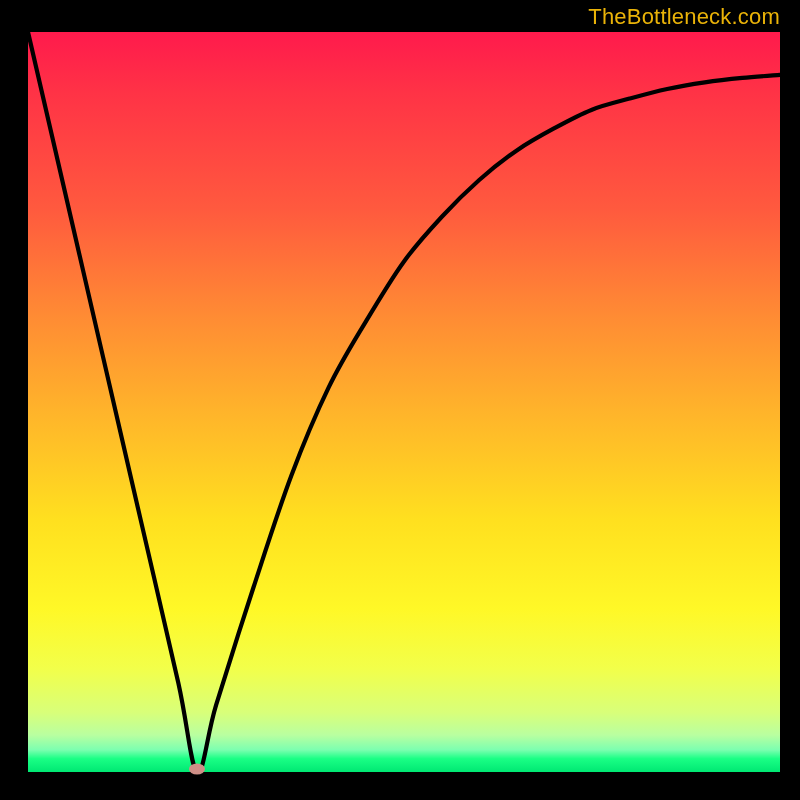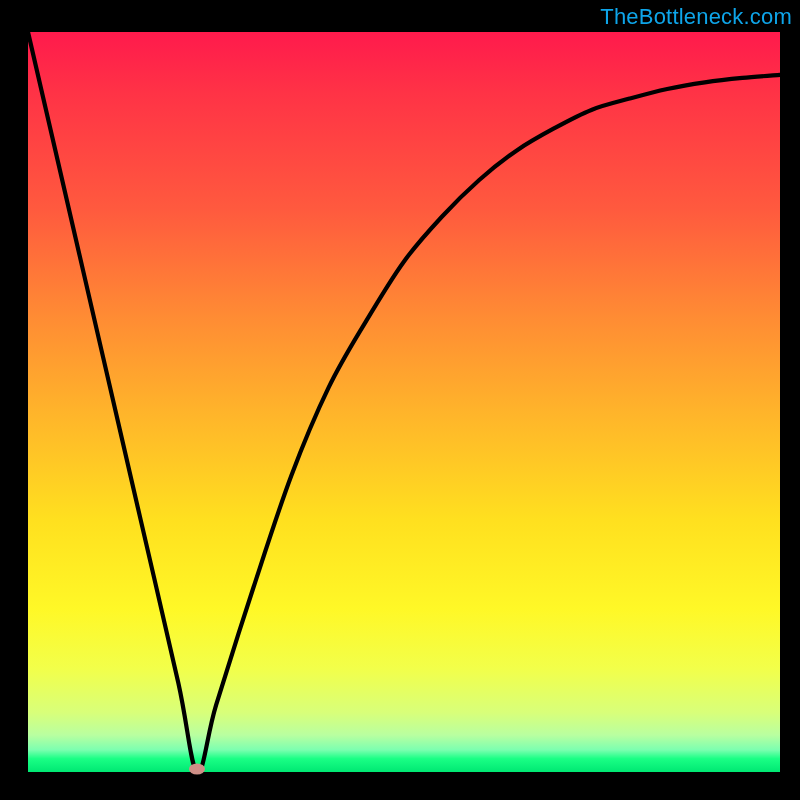--- a/index.html
+++ b/index.html
@@ -13,22 +13,22 @@
   }
   .frame {
     position: relative;
     width: 800px;
     height: 800px;
     background: #000;
   }
   .watermark {
     position: absolute;
     top: 4px;
-    right: 8px;
-    color: #0ea5e9;
+    right: 20px;
+    color: #eab308;
     font-size: 22px;
     font-weight: 400;
     letter-spacing: 0.2px;
     z-index: 10;
   }
   .plot-area {
     position: absolute;
     
     left: 28px;
     top: 32px;

